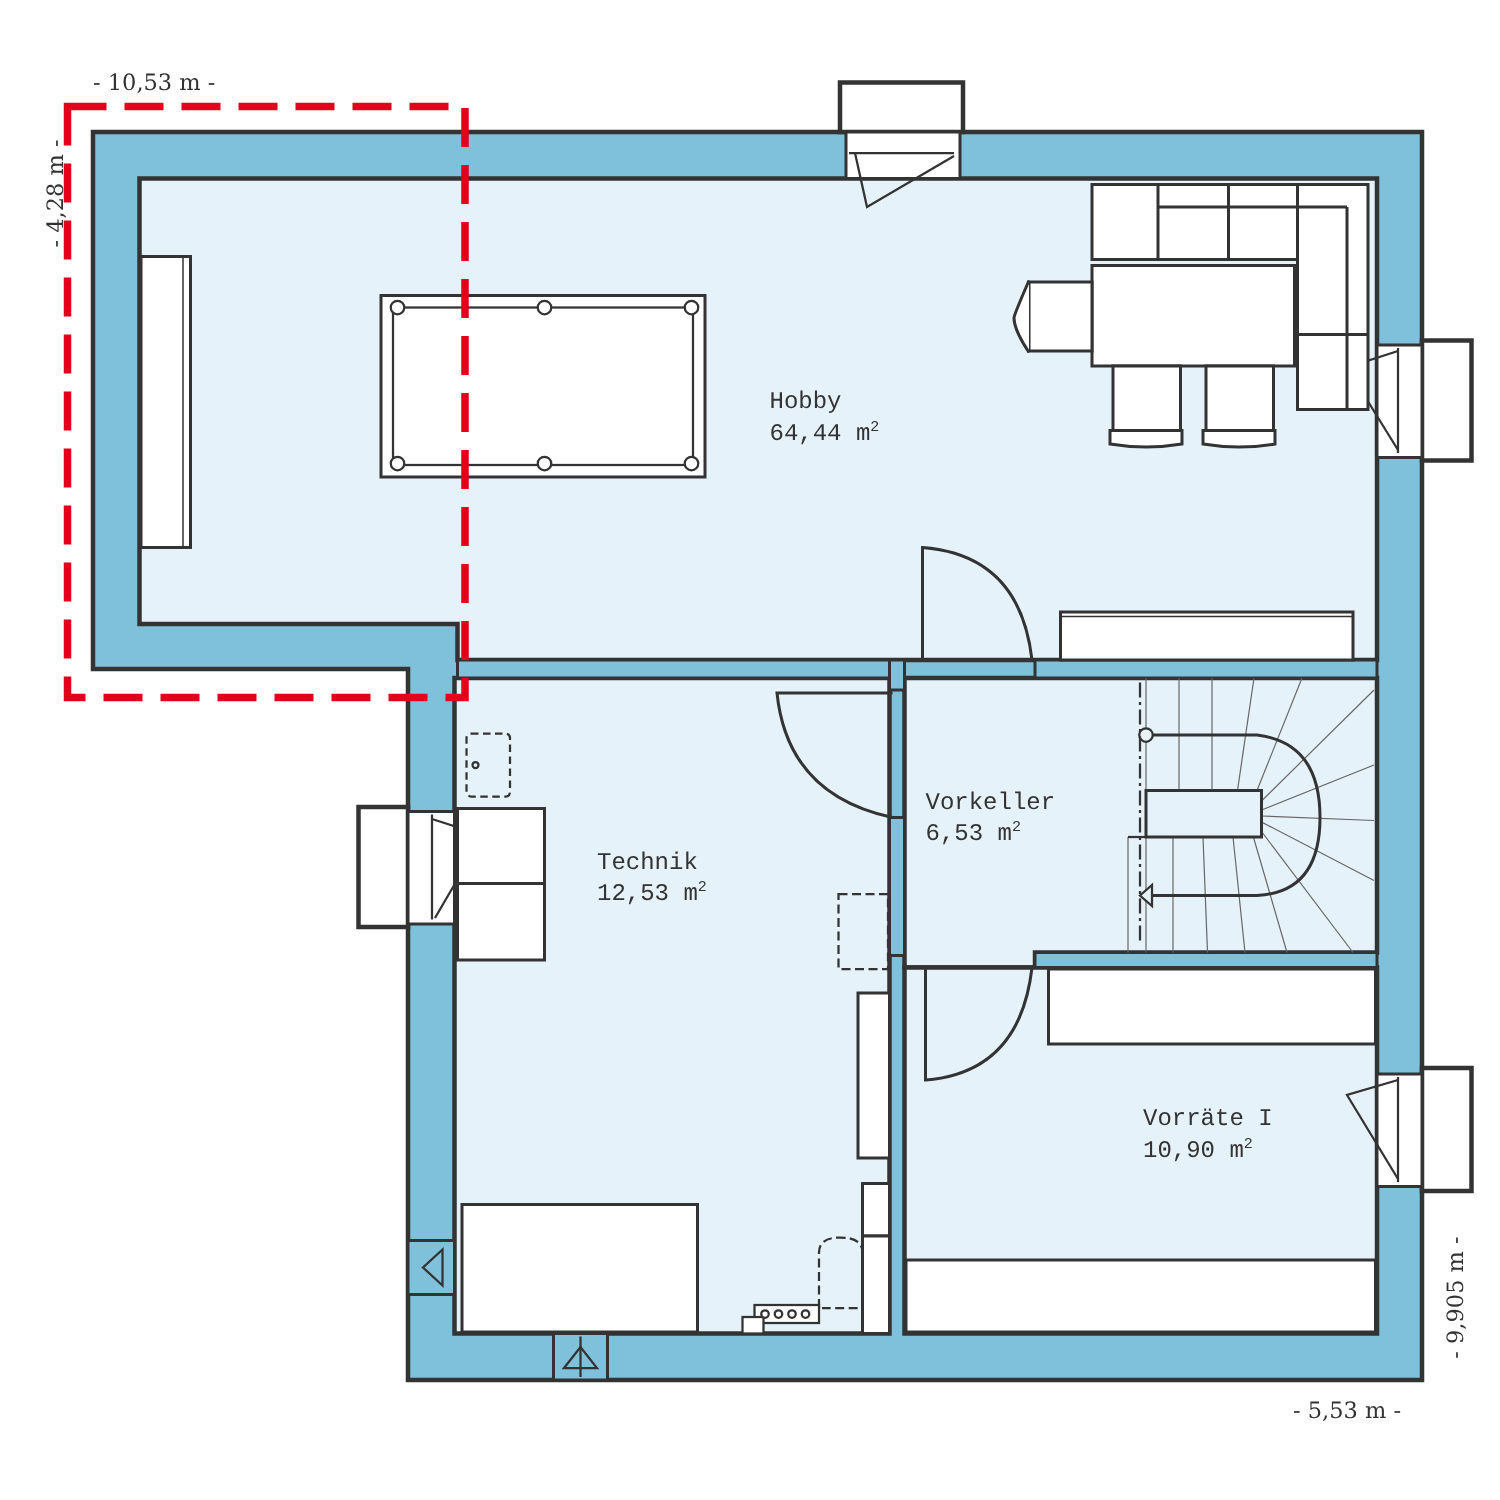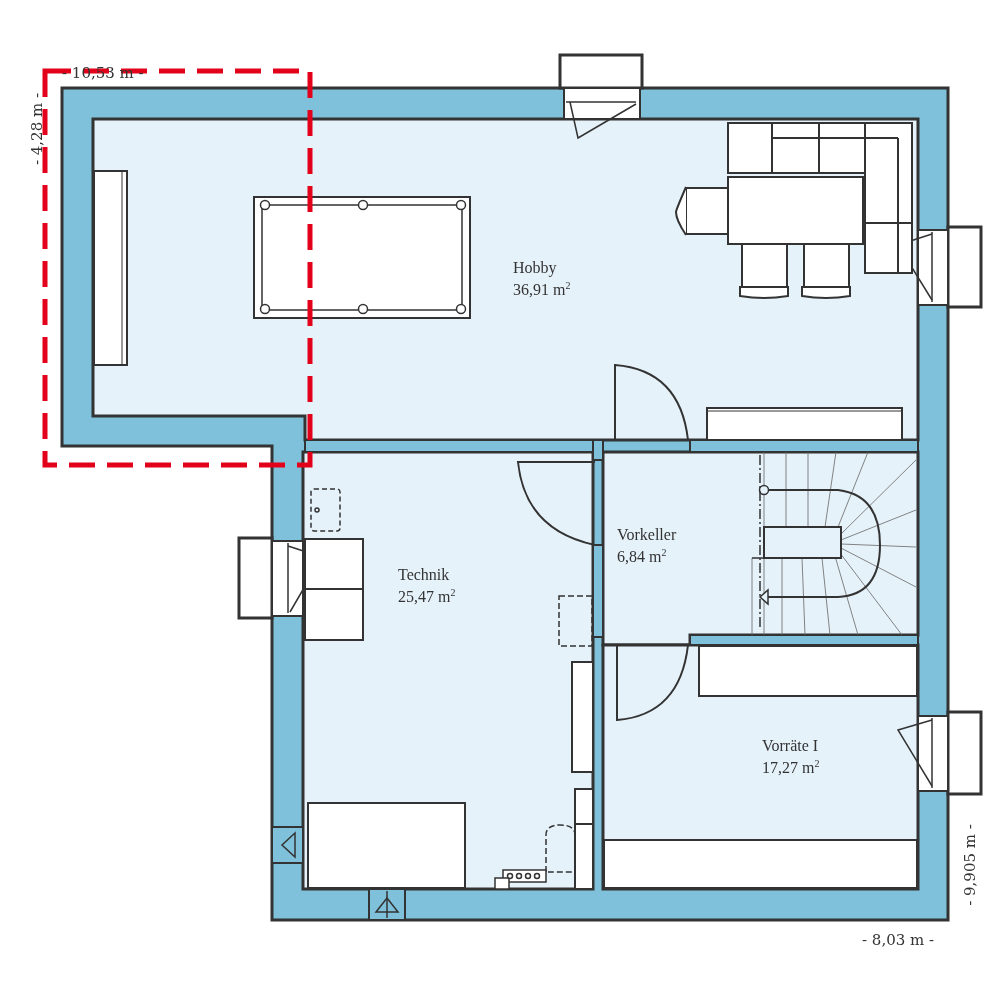--- a/index.html
+++ b/index.html
@@ -1,18 +1,18 @@
 <!DOCTYPE html>
 <html><head>
 <meta charset="utf-8">
 <style>
   html, body { margin:0; padding:0; background:#ffffff; }
   body { width:1000px; height:1000px; position:relative; overflow:hidden; font-family:"DejaVu Serif", serif; }
   #plan { position:absolute; left:0; top:0; }
-  .lbl { position:absolute; font-family:Liberation Serif, serif; color:#333; font-size:16px; line-height:18px; text-align:left; white-space:nowrap; }
+  .lbl { position:absolute; font-family:Liberation Mono, monospace; color:#333; font-size:16px; line-height:18px; text-align:left; white-space:nowrap; }
   .dim { position:absolute; font-family:"DejaVu Serif", serif; color:#333; font-size:15px; white-space:nowrap; }
   .rot { transform-origin:center center; transform:rotate(-90deg); }
   sup { font-size:10px; }
 </style>
 </head>
 <body>
 
 <svg id="plan" width="1000" height="1000" viewBox="0 0 1000 1000">
 
   <g>
@@ -178,31 +178,31 @@
   <g fill="#fff" stroke="#333" stroke-width="2">
     <rect x="699" y="646" width="218" height="50"></rect>
     <rect x="604" y="840" width="313" height="48"></rect>
   </g>
 
   <path d="M45,71 H310 V465 H45 Z" fill="none" stroke="#e2001a" stroke-width="5" stroke-dasharray="26,12"></path>
 </svg>
 
 <div class="lbl" style="left:513px; top:259px;">
   <div>Hobby</div>
-  <div><span>36,91 m</span><sup>2</sup></div>
+  <div><span>64,44 m</span><sup>2</sup></div>
 </div>
 <div class="lbl" style="left:398px; top:566px;">
   <div>Technik</div>
-  <div><span>25,47 m</span><sup>2</sup></div>
+  <div><span>12,53 m</span><sup>2</sup></div>
 </div>
 <div class="lbl" style="left:617px; top:526px;">
   <div>Vorkeller</div>
-  <div><span>6,84 m</span><sup>2</sup></div>
+  <div><span>6,53 m</span><sup>2</sup></div>
 </div>
 <div class="lbl" style="left:762px; top:737px;">
   <div>Vorräte I</div>
-  <div><span>17,27 m</span><sup>2</sup></div>
-</div>
-
-<div class="dim" style="left:62px; top:64px;">- 10,53 m -</div>
+  <div><span>10,90 m</span><sup>2</sup></div>
+</div>
+
+<div class="dim" style="left:62px; top:46px;">- 10,53 m -</div>
 <div class="dim rot" style="left:-8px; top:120px; width:90px; text-align:center;">- 4,28 m -</div>
 <div class="dim rot" style="left:915px; top:856px; width:110px; text-align:center;">- 9,905 m -</div>
-<div class="dim" style="left:862px; top:931px;">- 8,03 m -</div>
+<div class="dim" style="left:862px; top:931px;">- 5,53 m -</div>
 
 </body></html>

